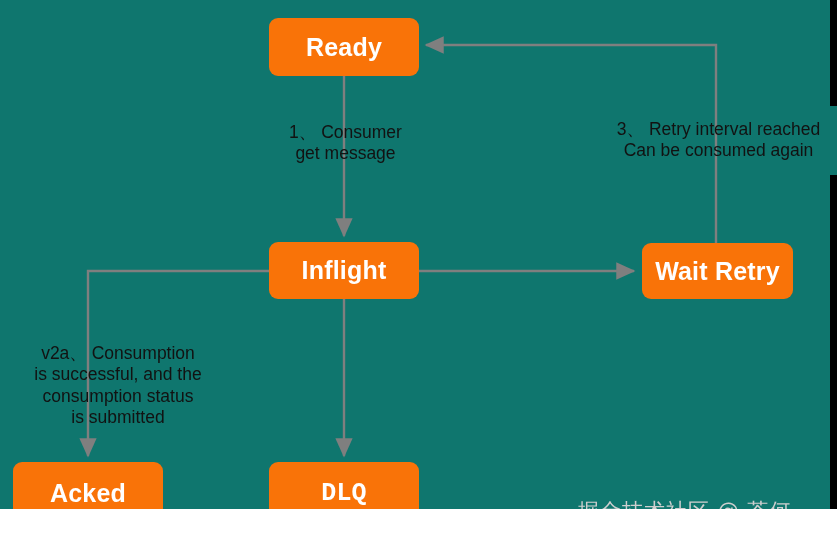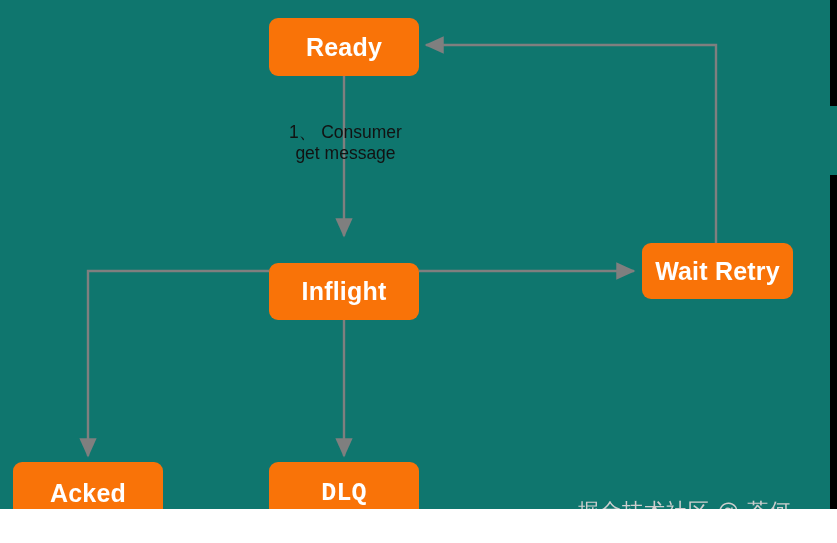--- a/index.html
+++ b/index.html
@@ -29,21 +29,21 @@
     display: flex;
     align-items: center;
     justify-content: center;
     color: #ffffff;
     font-size: 25px;
     font-weight: 600;
     letter-spacing: 0.2px;
     z-index: 3;
   }
   .node-ready    { left: 269px; top: 18px;  width: 150px; height: 58px; }
-  .node-inflight { left: 269px; top: 242px; width: 150px; height: 57px; margin-top: 21px; }
+  .node-inflight { left: 269px; top: 242px; width: 150px; height: 57px; }
   .node-waitretry{ left: 642px; top: 243px; width: 151px; height: 56px; }
   .node-acked    { left: 13px;  top: 462px; width: 150px; height: 62px; }
   .node-dlq      { left: 269px; top: 462px; width: 150px; height: 62px; font-family: Liberation Mono, monospace; }
 
   .edge-label {
     position: absolute;
     color: #121212;
     font-size: 17.5px;
     line-height: 1.22;
     text-align: center;
@@ -126,22 +126,28 @@
     <span>Acked</span>
   </div>
 
   <div class="node node-dlq">
     <span>DLQ</span>
   </div>
 
   <div class="edge-label lbl-consumer">1、 Consumer
 get message</div>
 
+  <div class="edge-label lbl-retry-int">3、 Retry interval reached
+Can be consumed again</div>
 
 
+  <div class="edge-label lbl-v2a">v2a、 Consumption
+is successful, and the
+consumption status
+is submitted</div>
 
 
   <div class="rail rail-top"></div>
   <div class="rail rail-bottom"></div>
 
   <div class="watermark">掘金技术社区 @ 苍何</div>
 
 </div>
 
 </body></html>

